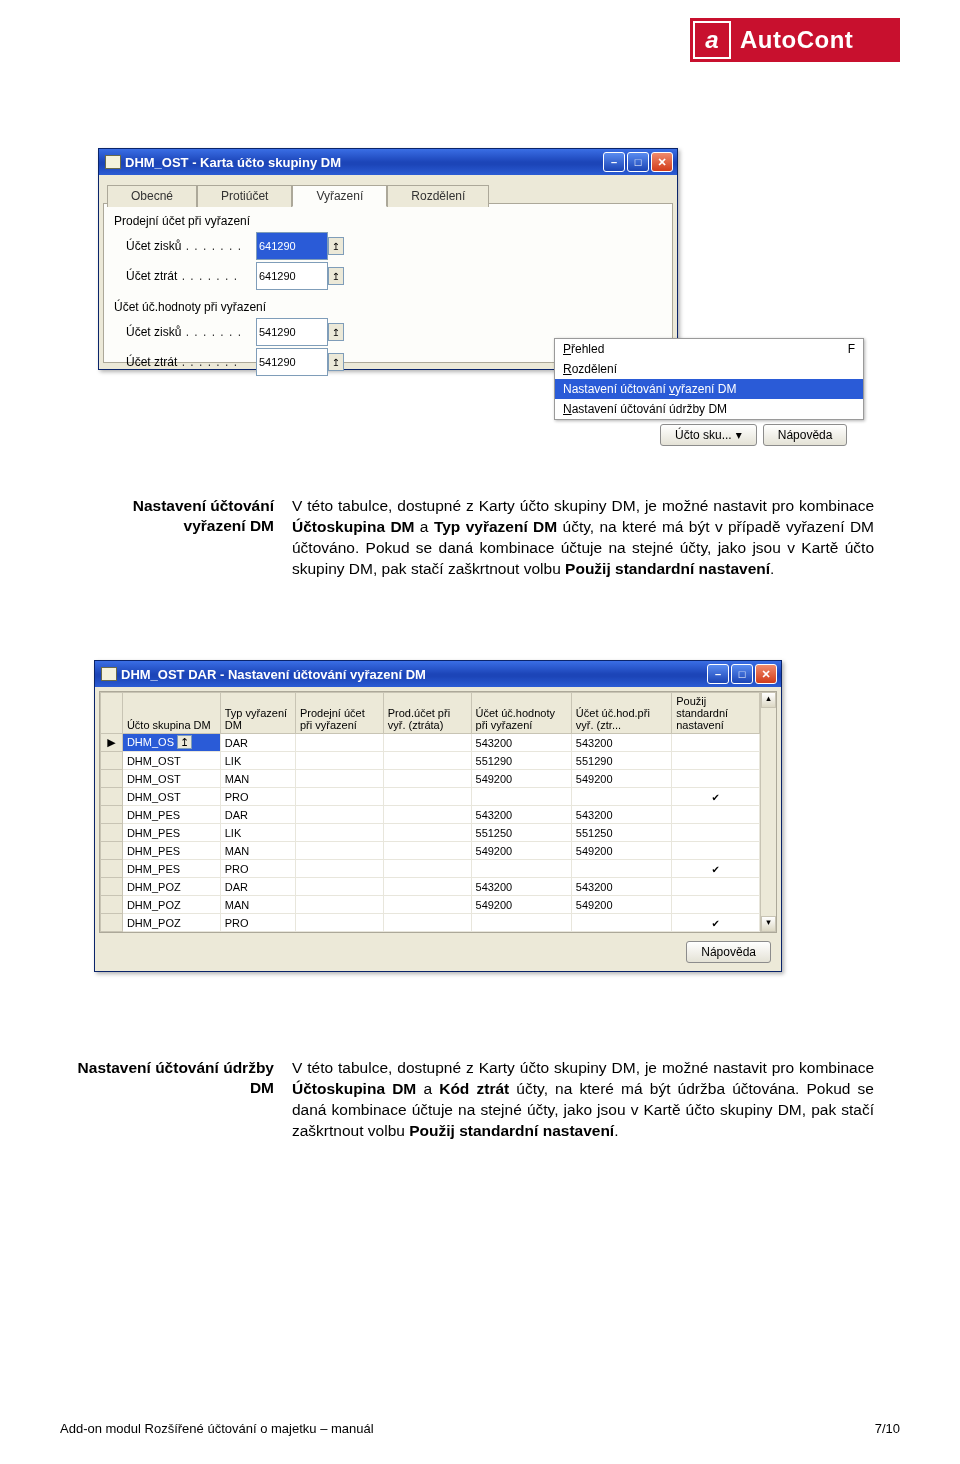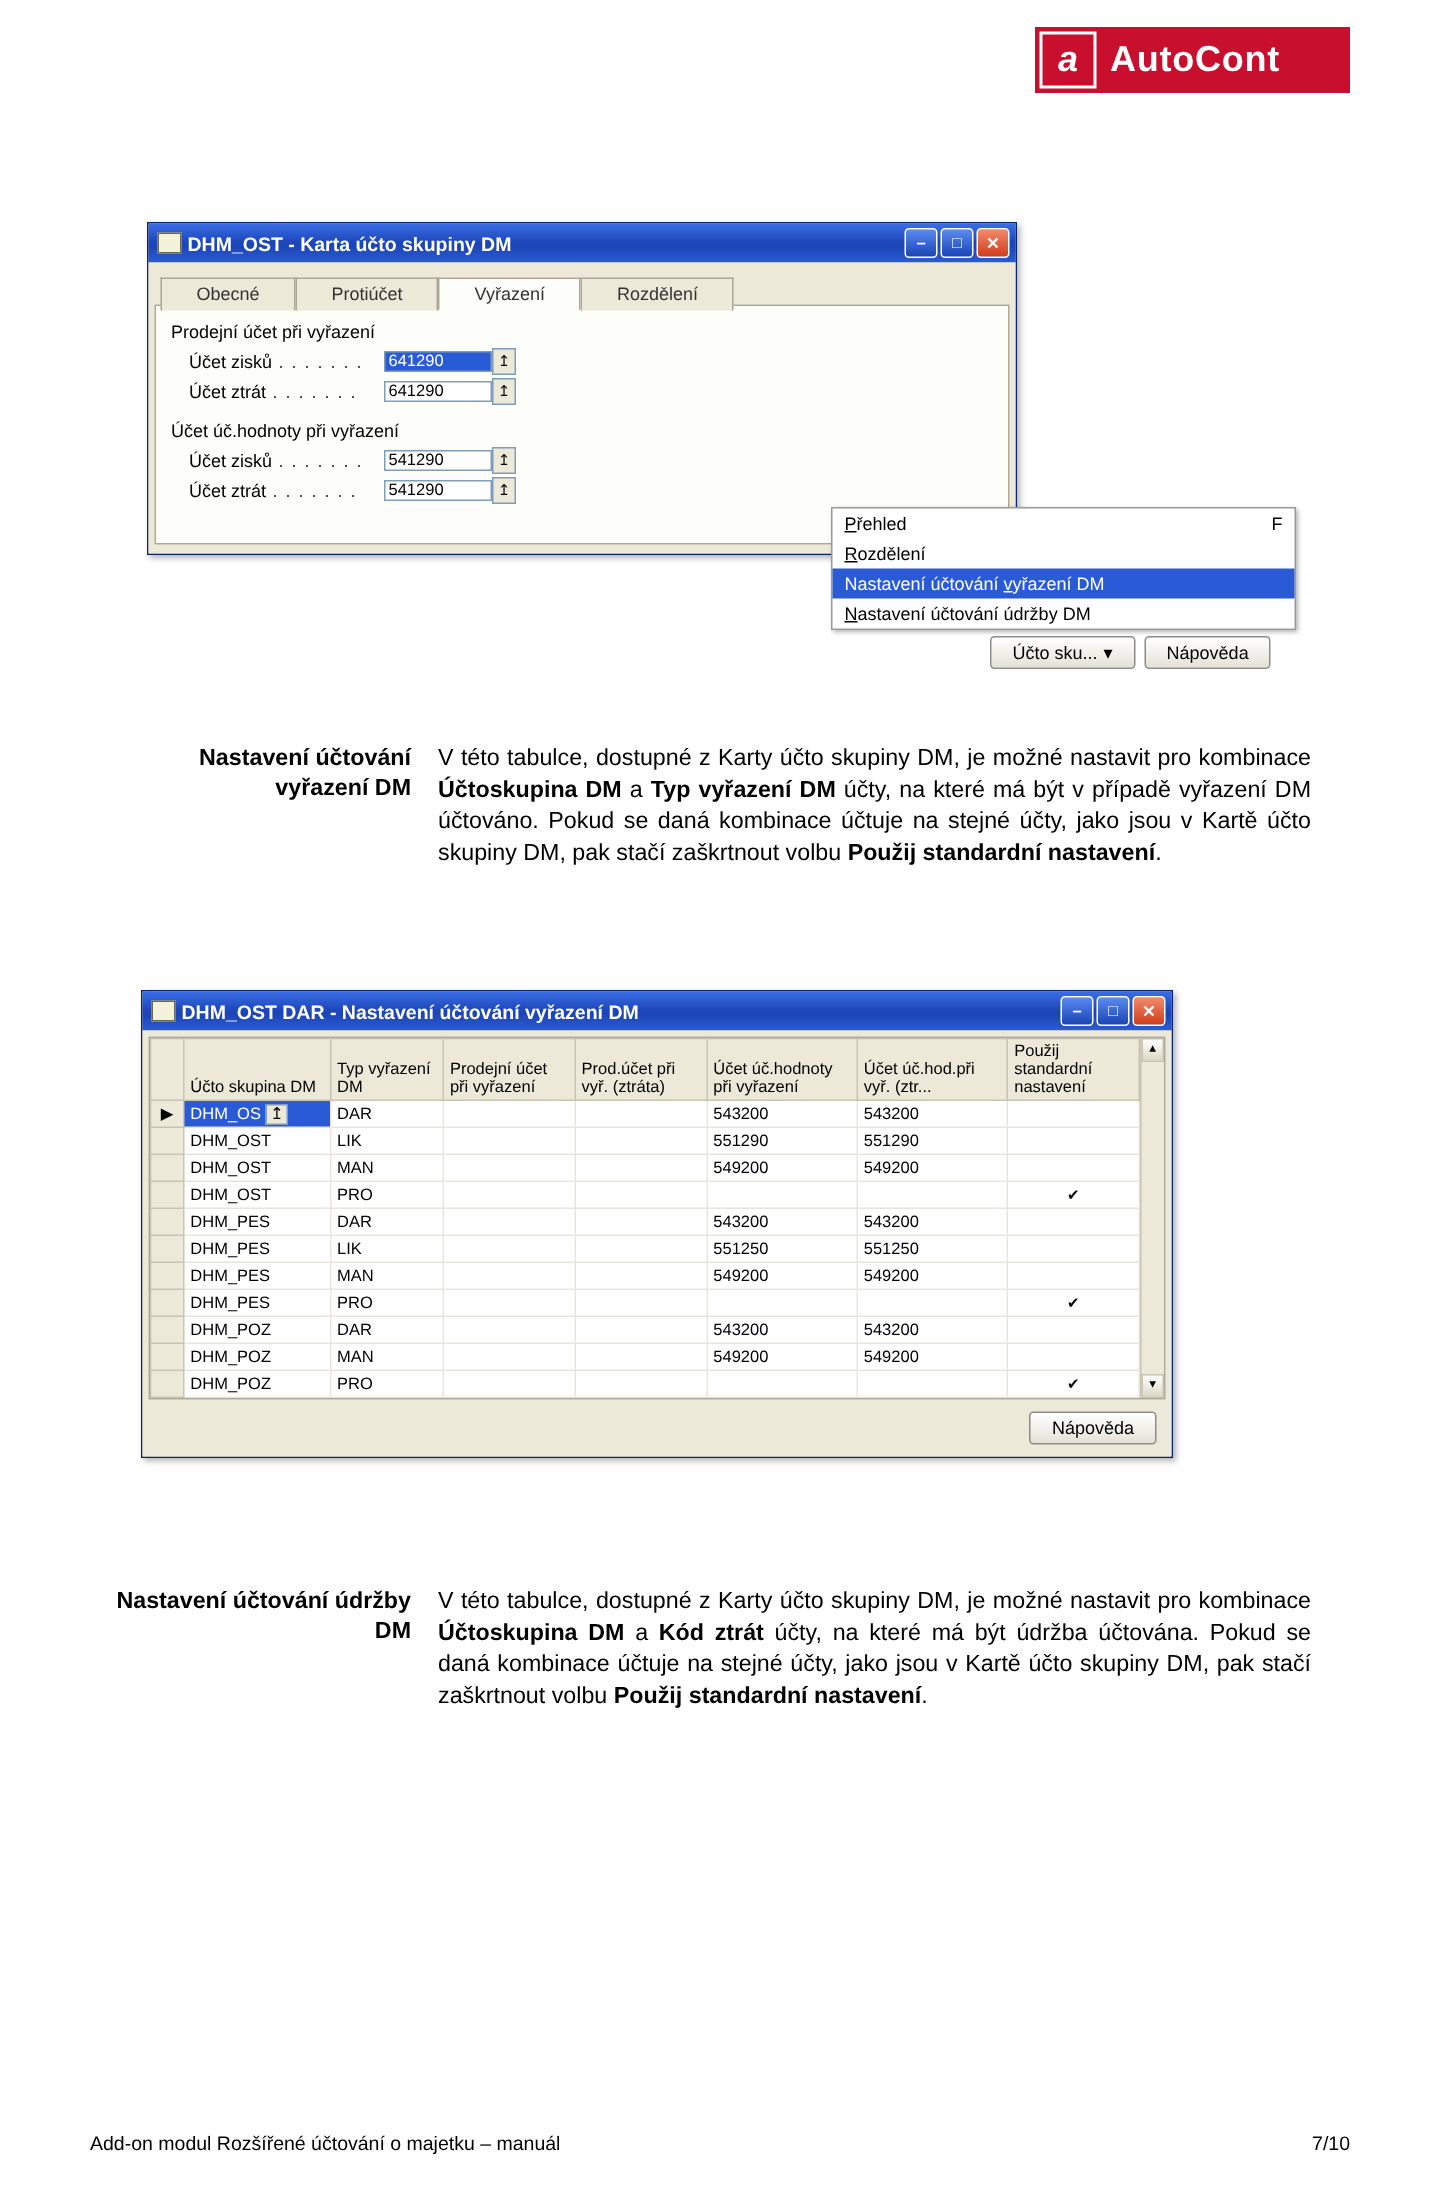--- a/index.html
+++ b/index.html
@@ -103,21 +103,21 @@
     background: #fdfdfa;
     padding: 10px 10px 14px 10px;
   }
   .group-label { font-size: 12px; margin-bottom: 4px; }
   .form-row {
     display: flex; align-items: center; font-size: 12px; margin: 2px 0 2px 12px;
   }
   .form-row .lbl { width: 130px; }
   .form-row .dots::after { content: " . . . . . . ."; color: #333; letter-spacing: 1px; }
   .xp-input {
-    width: 72px; height: 14px; border: 1px solid #7f9db9; background: #fff;
+    width: 72px; height: 28px; border: 1px solid #7f9db9; background: #fff;
     font-size: 11px; padding: 0 2px;
   }
   .xp-input.selected { background: #2a5bd7; color: #fff; }
   .lookup-btn {
     width: 16px; height: 18px; border: 1px solid #7f9db9; background: #ece9d8;
     display: inline-flex; align-items: center; justify-content: center; font-size: 10px;
     margin-left: 0;
   }
 
   

